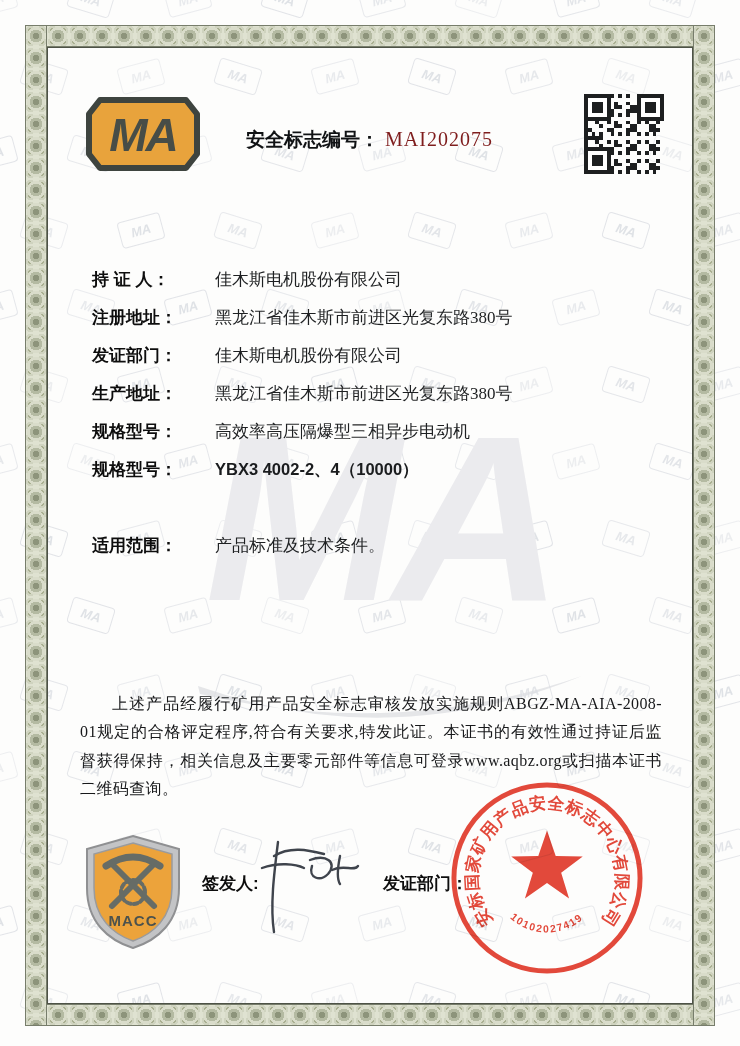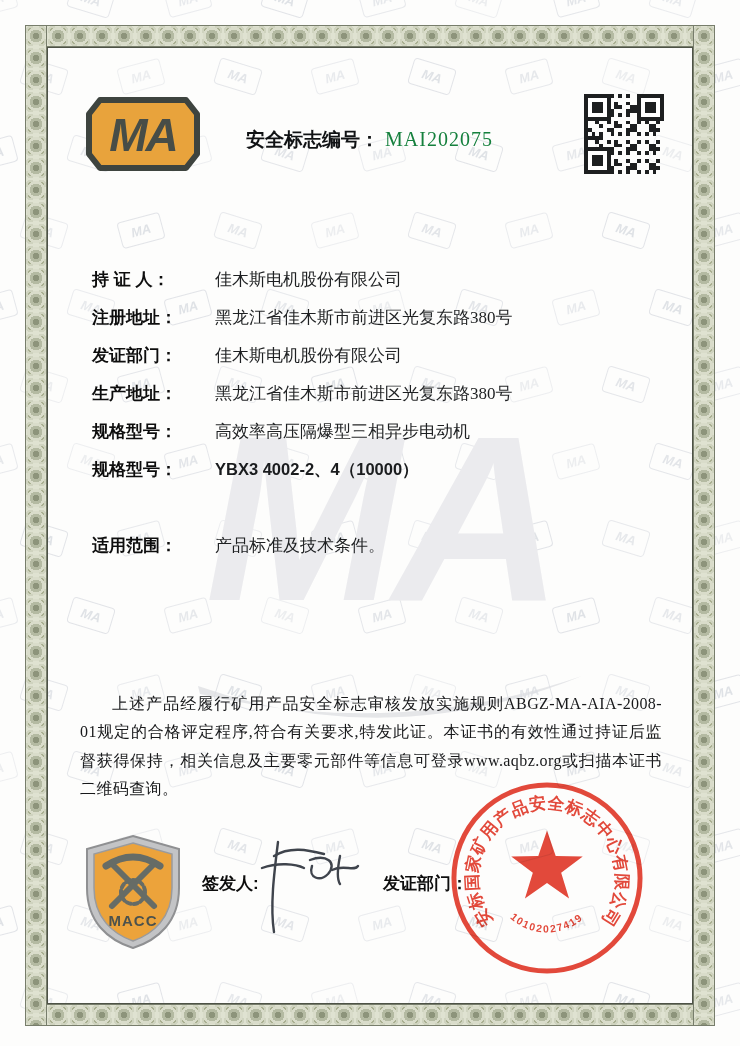--- a/index.html
+++ b/index.html
@@ -27,21 +27,21 @@
   .bb{left:25px;bottom:20px;right:25px;height:22px;}
   .bl{left:25px;top:25px;bottom:20px;width:22px;}
   .br{right:25px;top:25px;bottom:20px;width:22px;}
   .inner-line{position:absolute;left:47px;top:47px;right:47px;bottom:42px;
               border:1.5px solid #4d5246;z-index:1;}
 
   
   .logo-ma{position:absolute;left:86px;top:97px;z-index:2;}
   .cert-no{position:absolute;left:246px;top:127px;z-index:2;white-space:nowrap;}
   .cert-no .lbl{font:700 19px "Liberation Sans",sans-serif;color:#101214;}
-  .cert-no .num{font:400 20px "Liberation Serif",serif;color:#15803d;letter-spacing:1px;margin-left:6px;}
+  .cert-no .num{font:400 20px "Liberation Serif",serif;color:#7f1d1d;letter-spacing:1px;margin-left:6px;}
   #qr{position:absolute;left:584px;top:94px;width:80px;height:80px;z-index:2;}
 
   .title{position:absolute;left:0;right:0;top:194px;text-align:center;z-index:2;
          font:900 39px "Liberation Serif",serif;color:#30383a;letter-spacing:7px;}
 
   
   .fields{position:absolute;left:92px;top:268px;width:568px;z-index:2;
           display:flex;flex-direction:column;gap:18px;}
   .row{display:flex;align-items:baseline;height:20px;white-space:nowrap;}
   .row .lbl{font:700 17px "Liberation Sans",sans-serif;color:#0d0d0d;width:123px;flex:none;}

